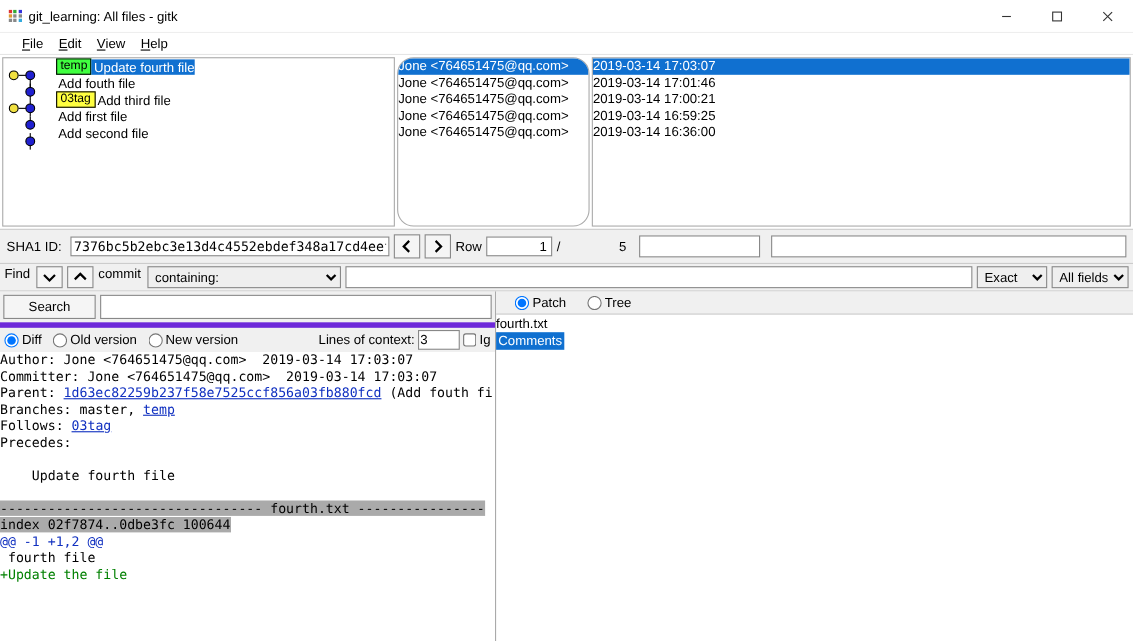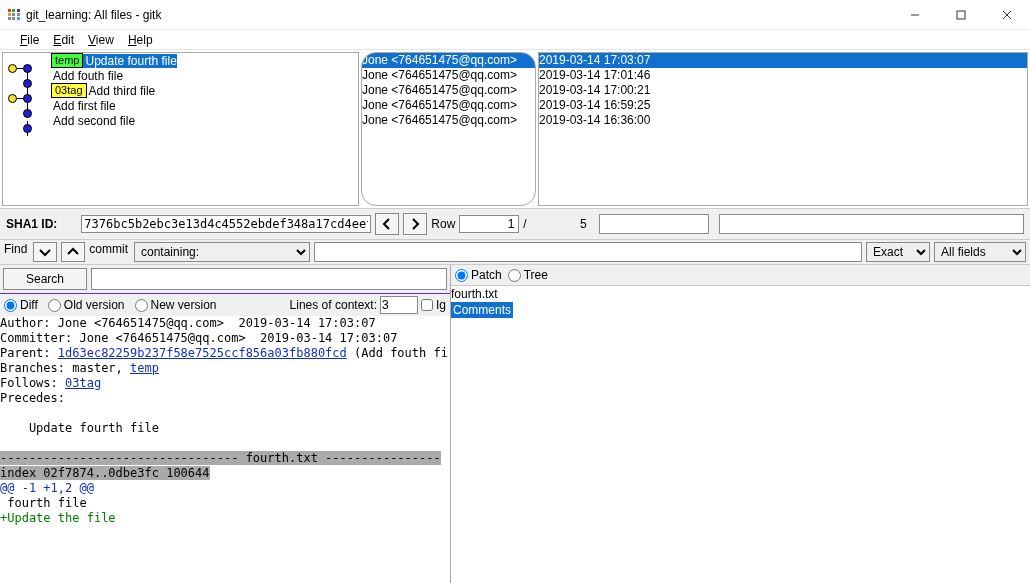--- a/index.html
+++ b/index.html
@@ -29,60 +29,60 @@
   .gnode.yellow{ background:#f0e040; left:5px;}
   .gline { position:absolute; background:#000; }
   .ref { border:1px solid #000; padding:0 3px; font-size:11px; line-height:13px; display:inline-block; height:15px;}
   .ref.branch { background:#40ff40;}
   .ref.tag    { background:#ffff40;}
   .commit-msg { padding-left:2px; white-space:nowrap; overflow:hidden; }
   .commit-msg.sel, .author-cell.sel, .date-cell.sel { background:#1070d0; color:#fff; }
   .author-cell, .date-cell { height:15px; line-height:15px; font-size:12px; overflow:hidden;}
 
   .midbar { display:flex; align-items:center; padding:4px 6px; gap:4px; border-top:1px solid #ccc; border-bottom:1px solid #ccc; background:#f0f0f0;}
-  .midbar label { font-size:12px; font-weight:bold; margin-right:20px;text-align:center;}
+  .midbar label { font-size:12px; font-weight:normal; margin-right:4px;text-align:center;}
   .sha-input { width: 290px; font-family: monospace; font-size:12px; padding:1px 2px; border:1px solid #888;}
   .navbtn { width:24px; height:22px; border:1px solid #888; background:#f5f5f5; display:flex; align-items:center; justify-content:center; font-size:14px;}
   .row-disp { width:60px; text-align:right; border:1px solid #888; padding:1px 4px; font-size:12px; background:#fff;}
   .row-total { width:60px; text-align:right; padding:1px 4px; font-size:12px;}
   .mid-empty { flex:1; border:1px solid #888; height:20px; margin-left:6px; background:#fff;}
   .mid-empty2 { width:110px; border:1px solid #888; height:20px; margin-left:4px; background:#fff;}
 
   .findbar { display:flex; padding:2px 4px; gap:4px; border-bottom:1px solid #ccc; background:#f0f0f0;}
   .findbar .lbl { font-size:12px; margin-right:2px;}
   .findbar .navbtn { width:24px; height:20px;}
   .findbar select, .findbar input[type=text] { font-size:12px; border:1px solid #888; padding:1px 2px;}
   .findbar .contain-sel { width:176px;}
   .findbar .find-input { flex:1; height:20px;}
   .findbar .exact-sel { width:64px;}
-  .findbar .fields-sel { width:92px;}
+  .findbar .fields-sel { width:70px;}
 
   .bottom { display:flex; height: calc(583px - 30px - 20px - 158px - 30px - 26px); }
   .bottom-left { width: 450px; display:flex; flex-direction:column; }
   .bottom-right { flex:1; border-left:1px solid #aaa; }
 
   .searchrow { display:flex; align-items:center; padding:3px; gap:4px; background:#f0f0f0;}
   .searchbtn { width:84px; height:22px; border:1px solid #888; background:#f5f5f5; font-size:12px;}
   .search-in { flex:1; height:22px; border:1px solid #888;}
 
-  .optrow { display:flex; align-items:center; padding:2px 4px; gap:10px; border-top:1px solid #6d28d9; background:#f0f0f0;}
+  .optrow { display:flex; align-items:center; padding:2px 4px; gap:10px; border-top:5px solid #6d28d9; background:#f0f0f0;}
   .optrow label { font-size:12px; display:flex; align-items:center; gap:3px;}
   .optrow .loc { margin-left:auto; display:flex; align-items:center; gap:3px;}
   .loc-spin { width:38px; font-size:12px; border:1px solid #888; padding:1px;}
   .chk { width:12px; height:12px;}
 
   .commit-view { flex:1; font-family: monospace; font-size:12px; line-height:15px; overflow:auto; background:#fff; padding:0; white-space:pre; position:relative;}
   .commit-view a { color:#1030c0; text-decoration:underline;}
   .diff-hdr { background:#aaa; color:#000;}
   .diff-idx { background:#aaa; color:#000;}
   .diff-hunk { color:#1030c0;}
   .diff-add { color:#008000;}
 
   .pt-row { display:flex; align-items:center; padding:3px 4px; gap:6px; background:#f0f0f0; border-bottom:1px solid #ccc;}
-  .pt-row label { font-size:12px; display:flex; align-items:center; gap:3px;}
+  .pt-row label { font-size:12px; display:flex; align-items:center; gap:3px;margin-left:13px;}
   .filelist { padding:0; font-size:12px; line-height:16px;}
   .filelist .sel { background:#1070d0; color:#fff; display:inline-block; padding:0 2px;}
   svg.arrow { width:14px; height:14px;}
 </style>
 </head>
 <body>
 
 <div class="titlebar">
   <div class="icon-grid">
     <span></span>

